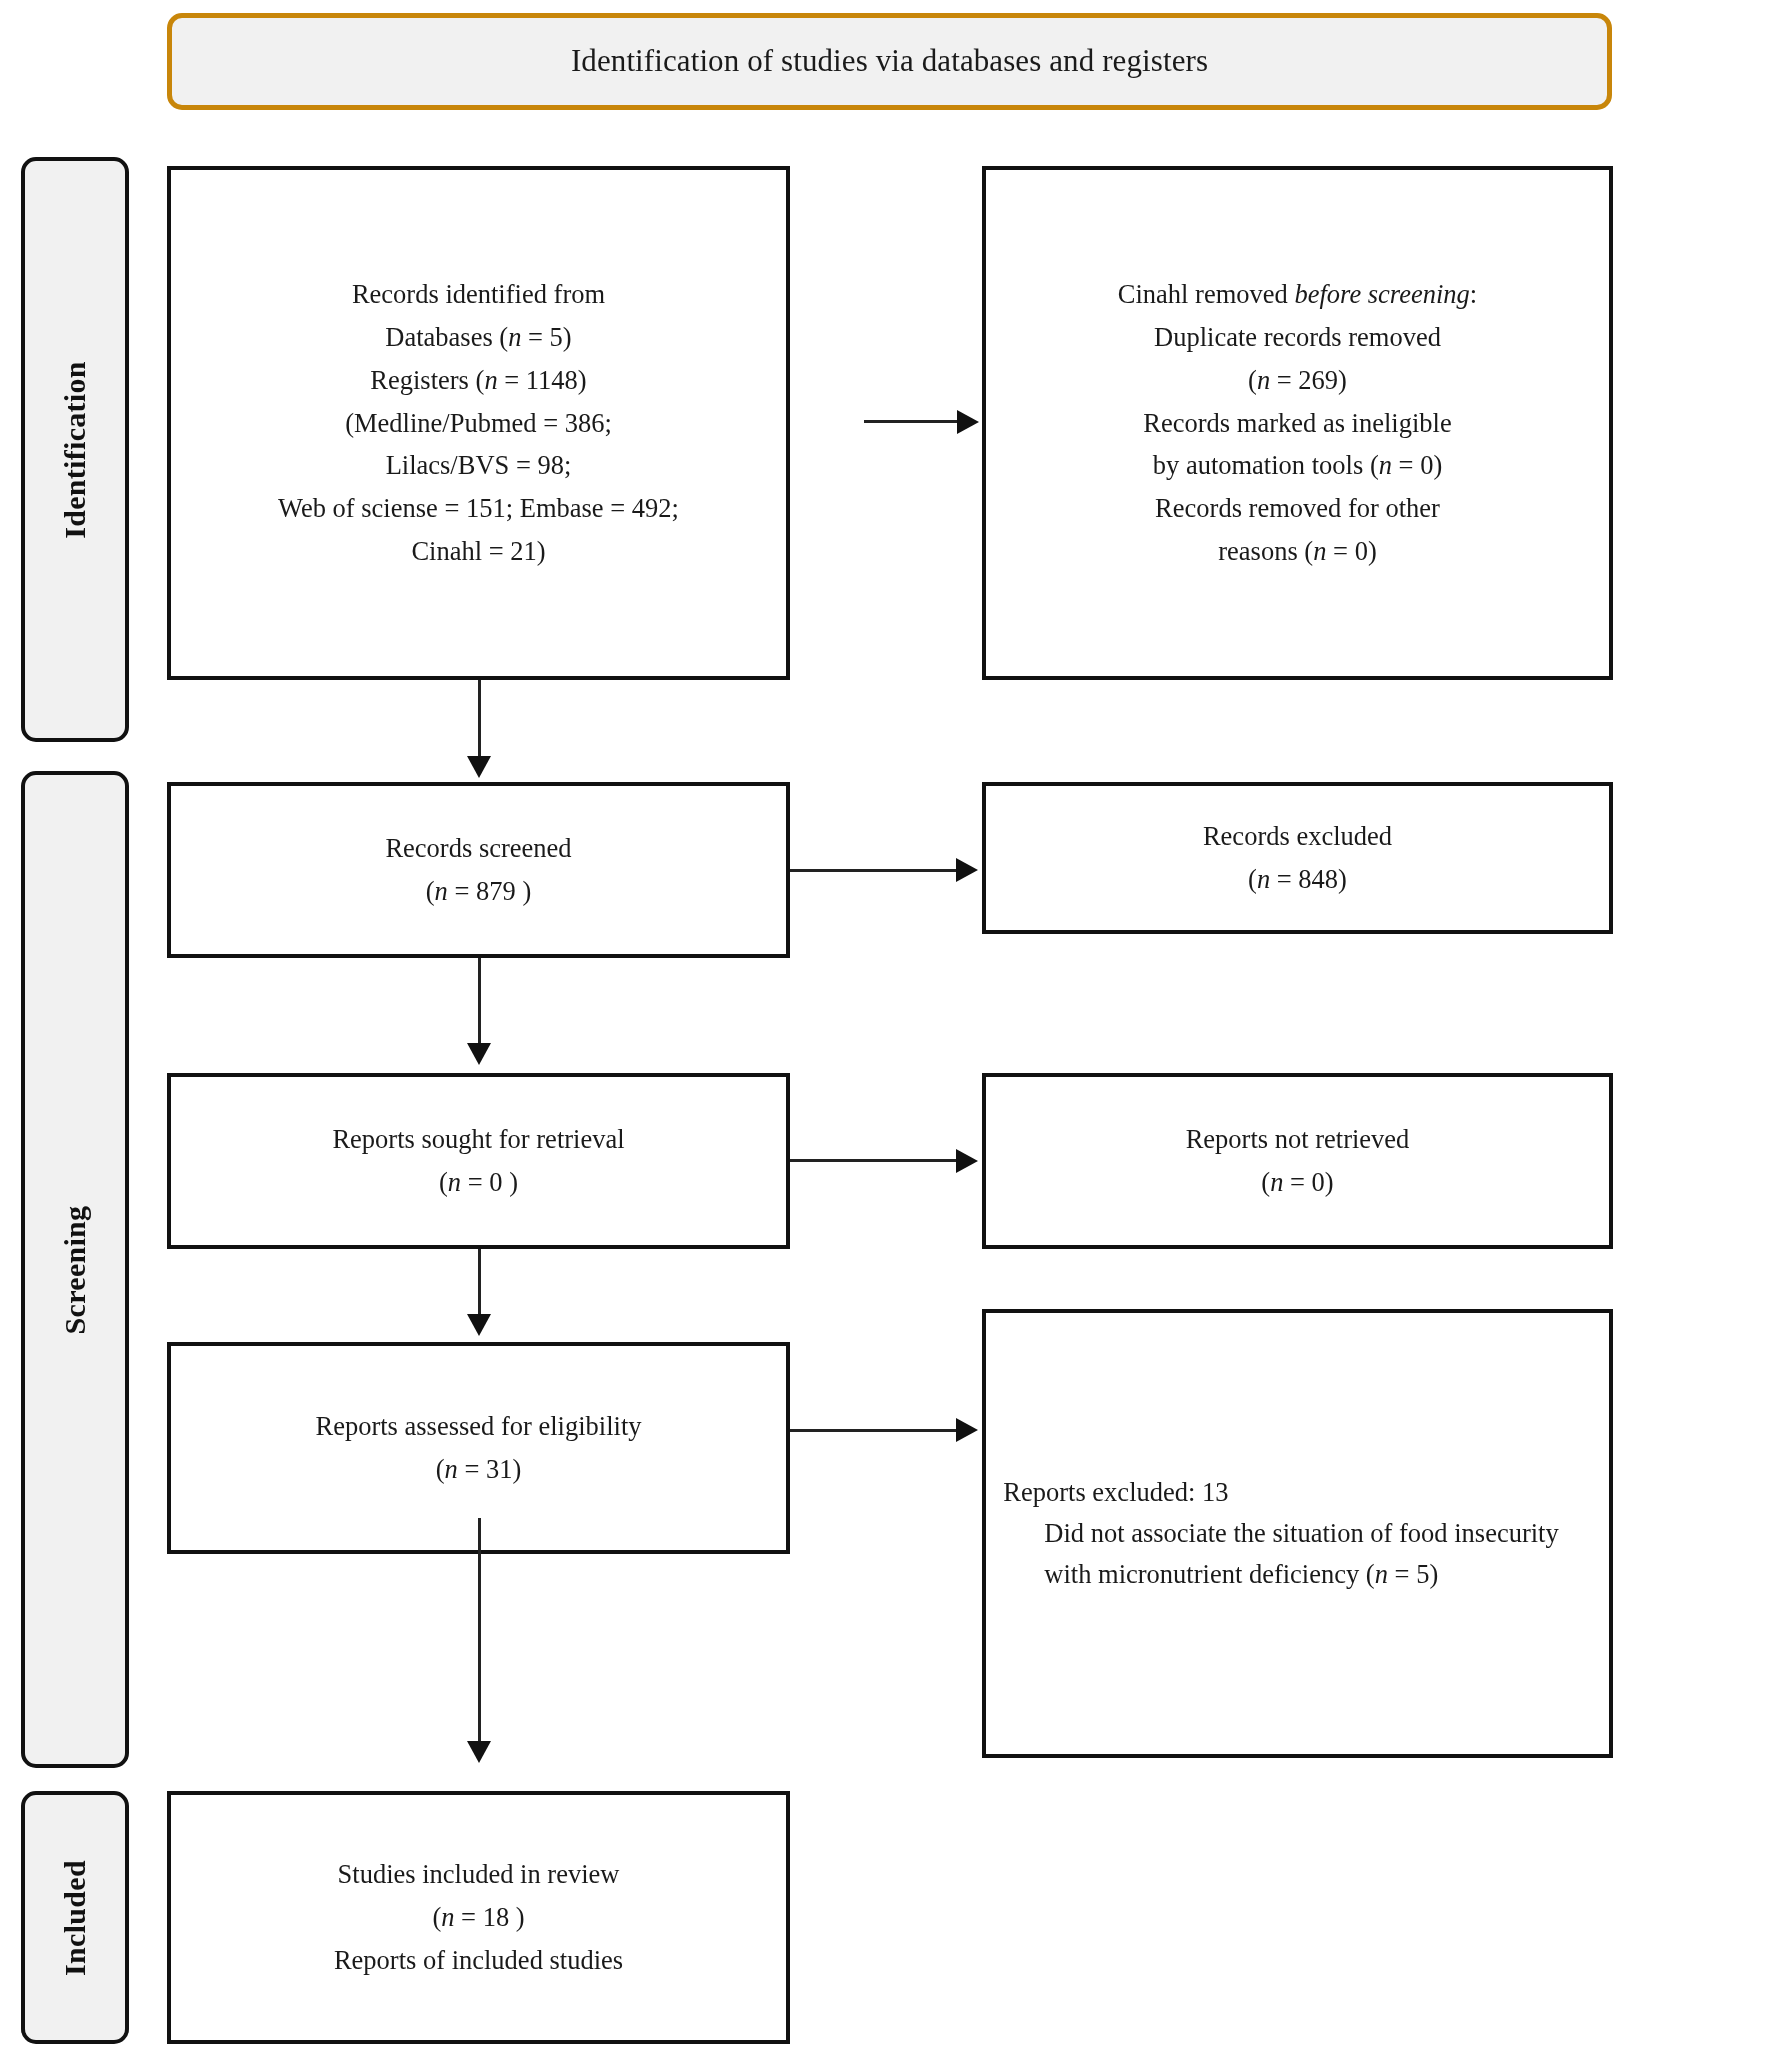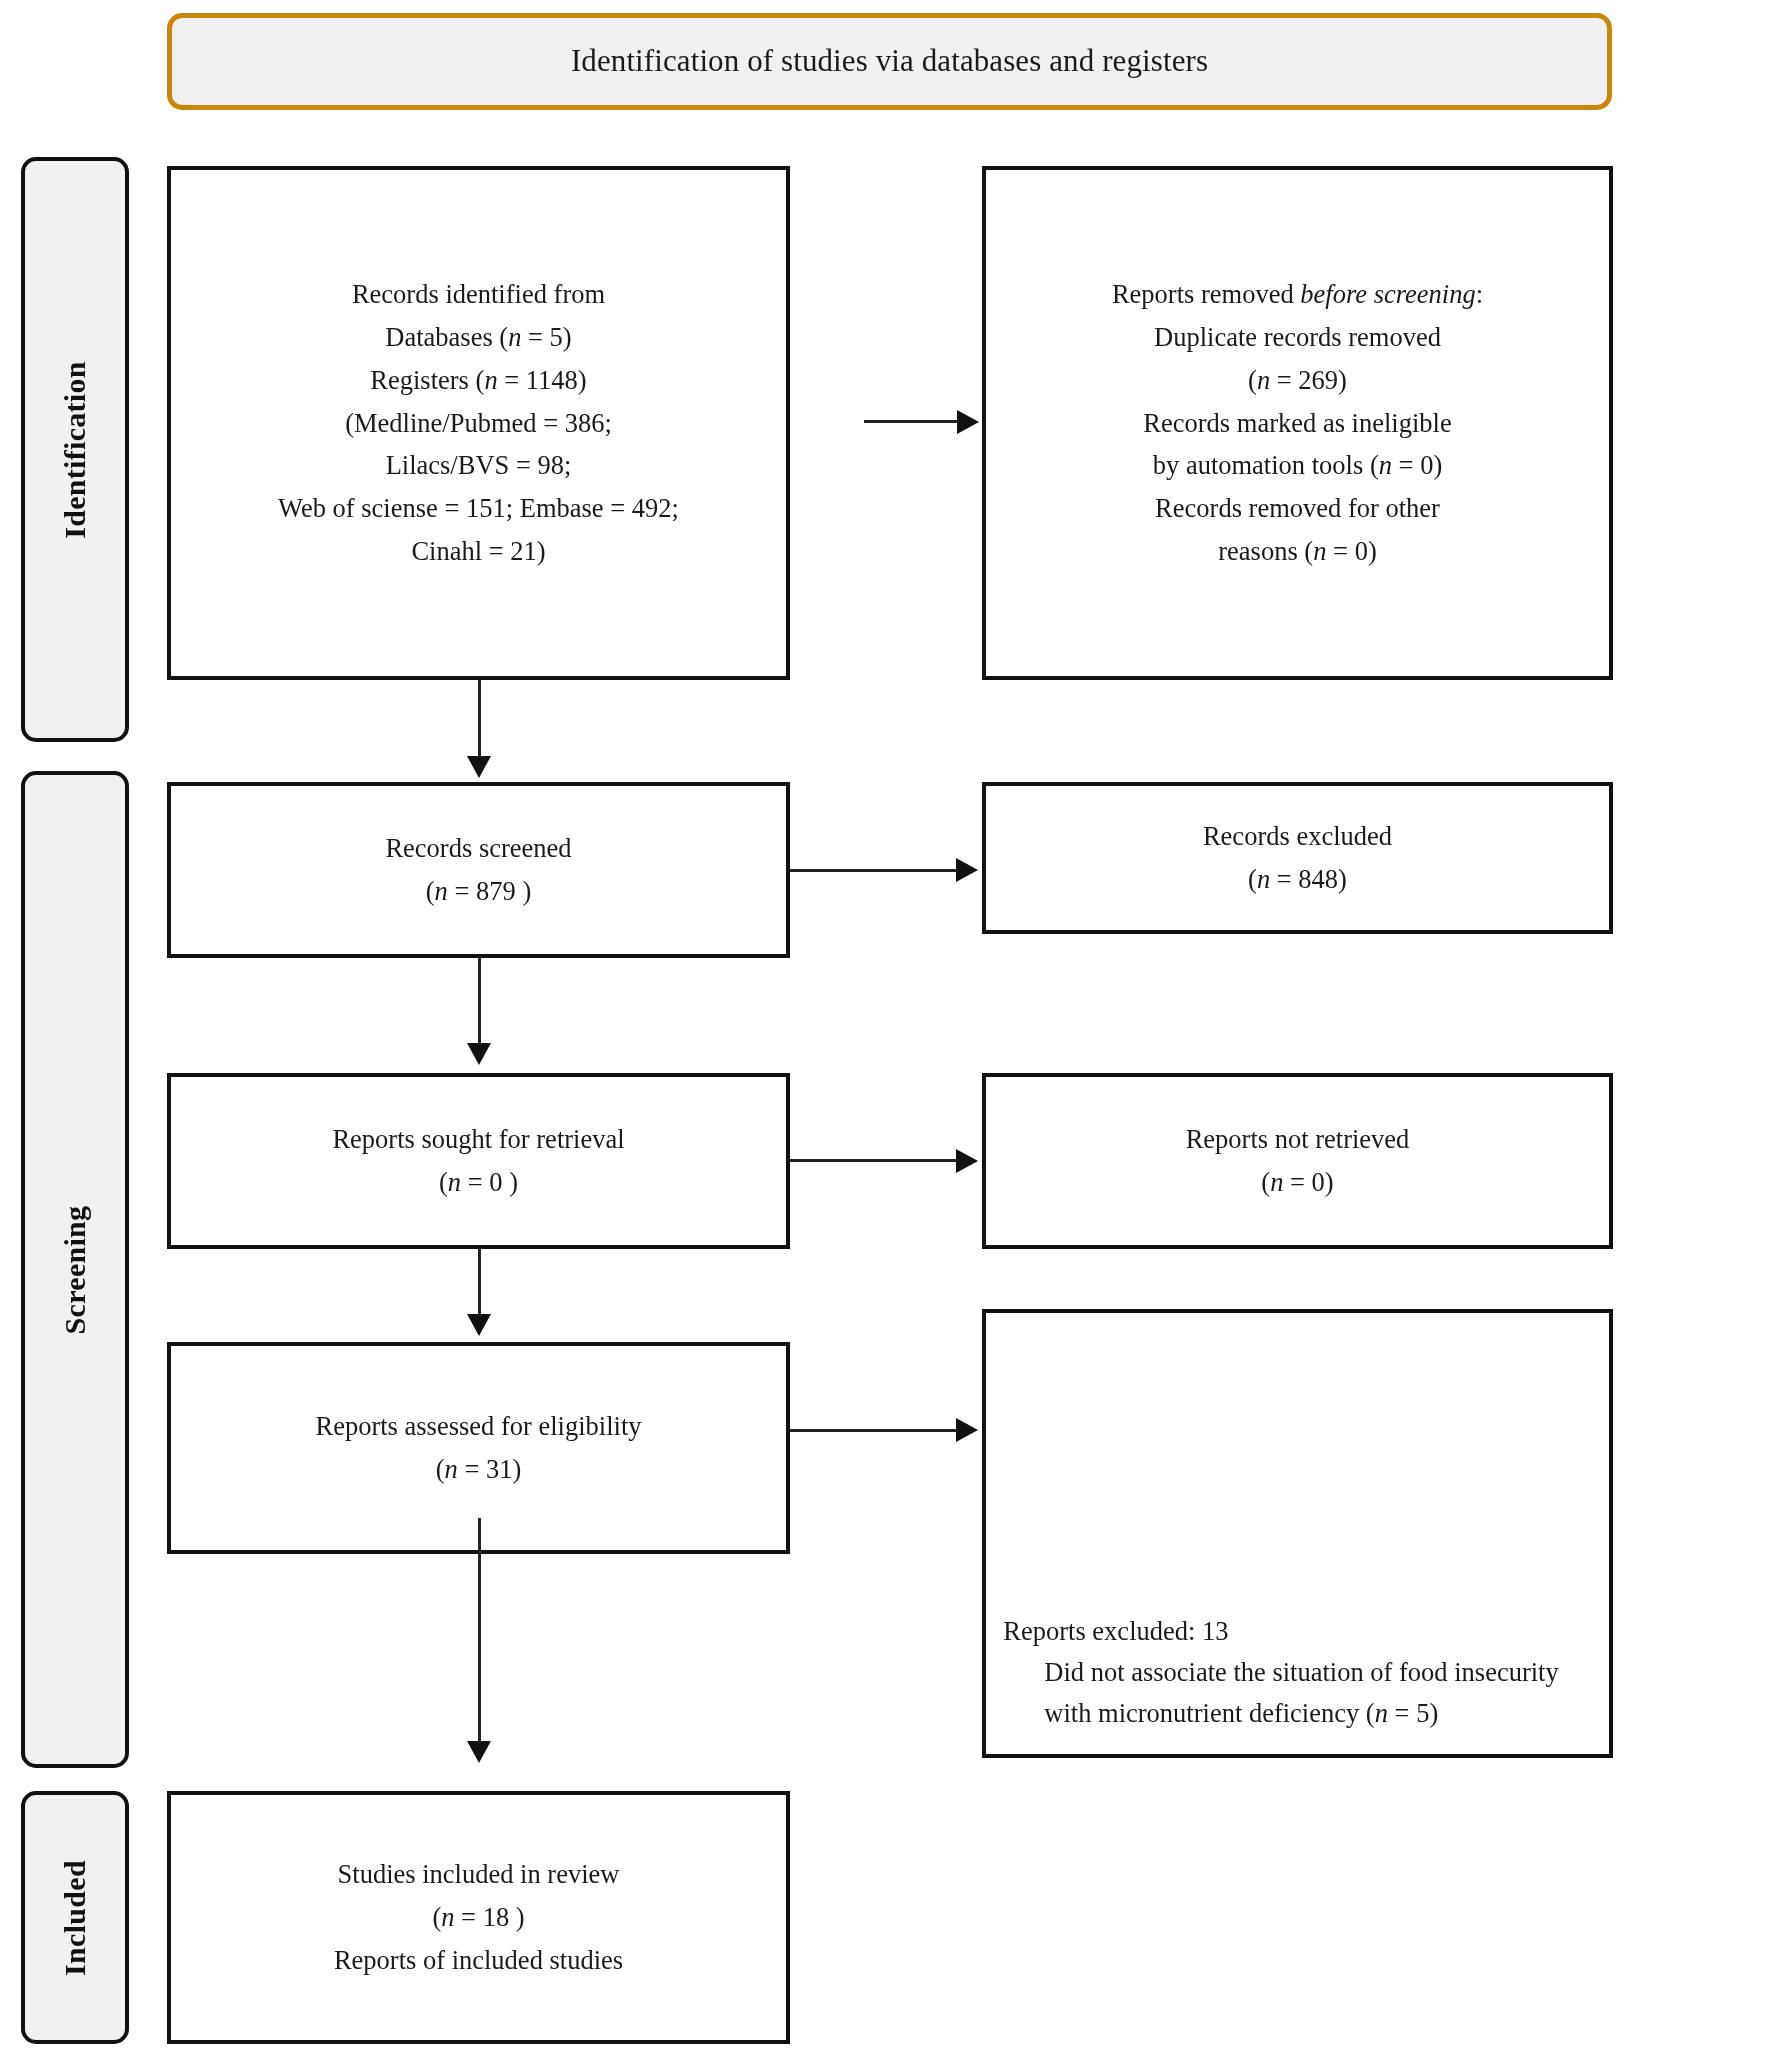--- a/index.html
+++ b/index.html
@@ -74,21 +74,21 @@
     background: #ffffff;
     box-sizing: border-box;
     display: flex;
     flex-direction: column;
     align-items: center;
     justify-content: center;
     padding: 10.4px 15px;
   }
   .box.left-align {
     align-items: flex-start;
-    justify-content: flex-end;
+    justify-content: center;
     padding: 19.6px 17.3px;
   }
   .line {
     font-size: 26.5px;
     line-height: 1.62;
     text-align: left;
     white-space: nowrap;
     color: #1a1a1a;
   }
   .box.left-align .line {
@@ -183,21 +183,21 @@
     <div class="line">Records identified from</div>
     <div class="line">Databases (<span class="nvar">n</span> = 5)</div>
     <div class="line">Registers (<span class="nvar">n</span> = 1148)</div>
     <div class="line">(Medline/Pubmed = 386;</div>
     <div class="line">Lilacs/BVS = 98;</div>
     <div class="line">Web of sciense = 151; Embase = 492;</div>
     <div class="line">Cinahl = 21)</div>
   </div>
 
   <div class="box" id="box-removed">
-    <div class="line"><span>Reports removed </span><span class="ital">before screening</span><span>:</span></div>
+    <div class="line"><span>Cinahl removed </span><span class="ital">before screening</span><span>:</span></div>
     <div class="line">Duplicate records removed</div>
     <div class="line">(<span class="nvar">n</span> = 269)</div>
     <div class="line">Records marked as ineligible</div>
     <div class="line">by automation tools (<span class="nvar">n</span> = 0)</div>
     <div class="line">Records removed for other</div>
     <div class="line">reasons (<span class="nvar">n</span> = 0)</div>
   </div>
 
   <div class="box" id="box-screened">
     <div class="line">Records screened</div>

